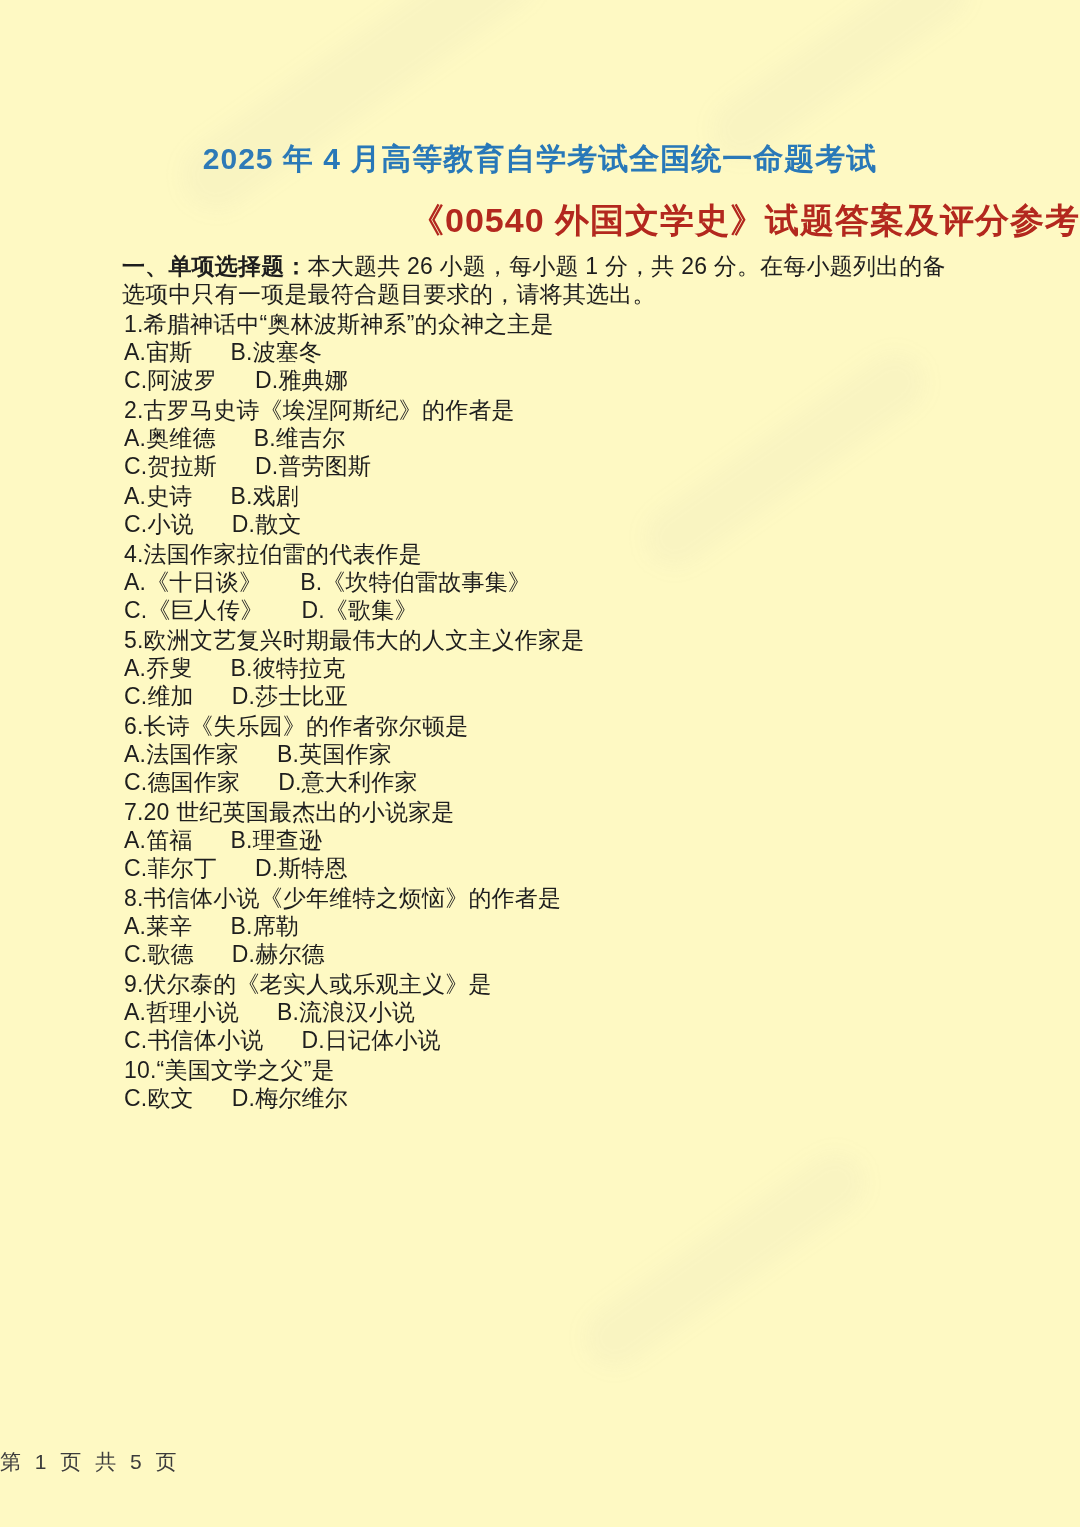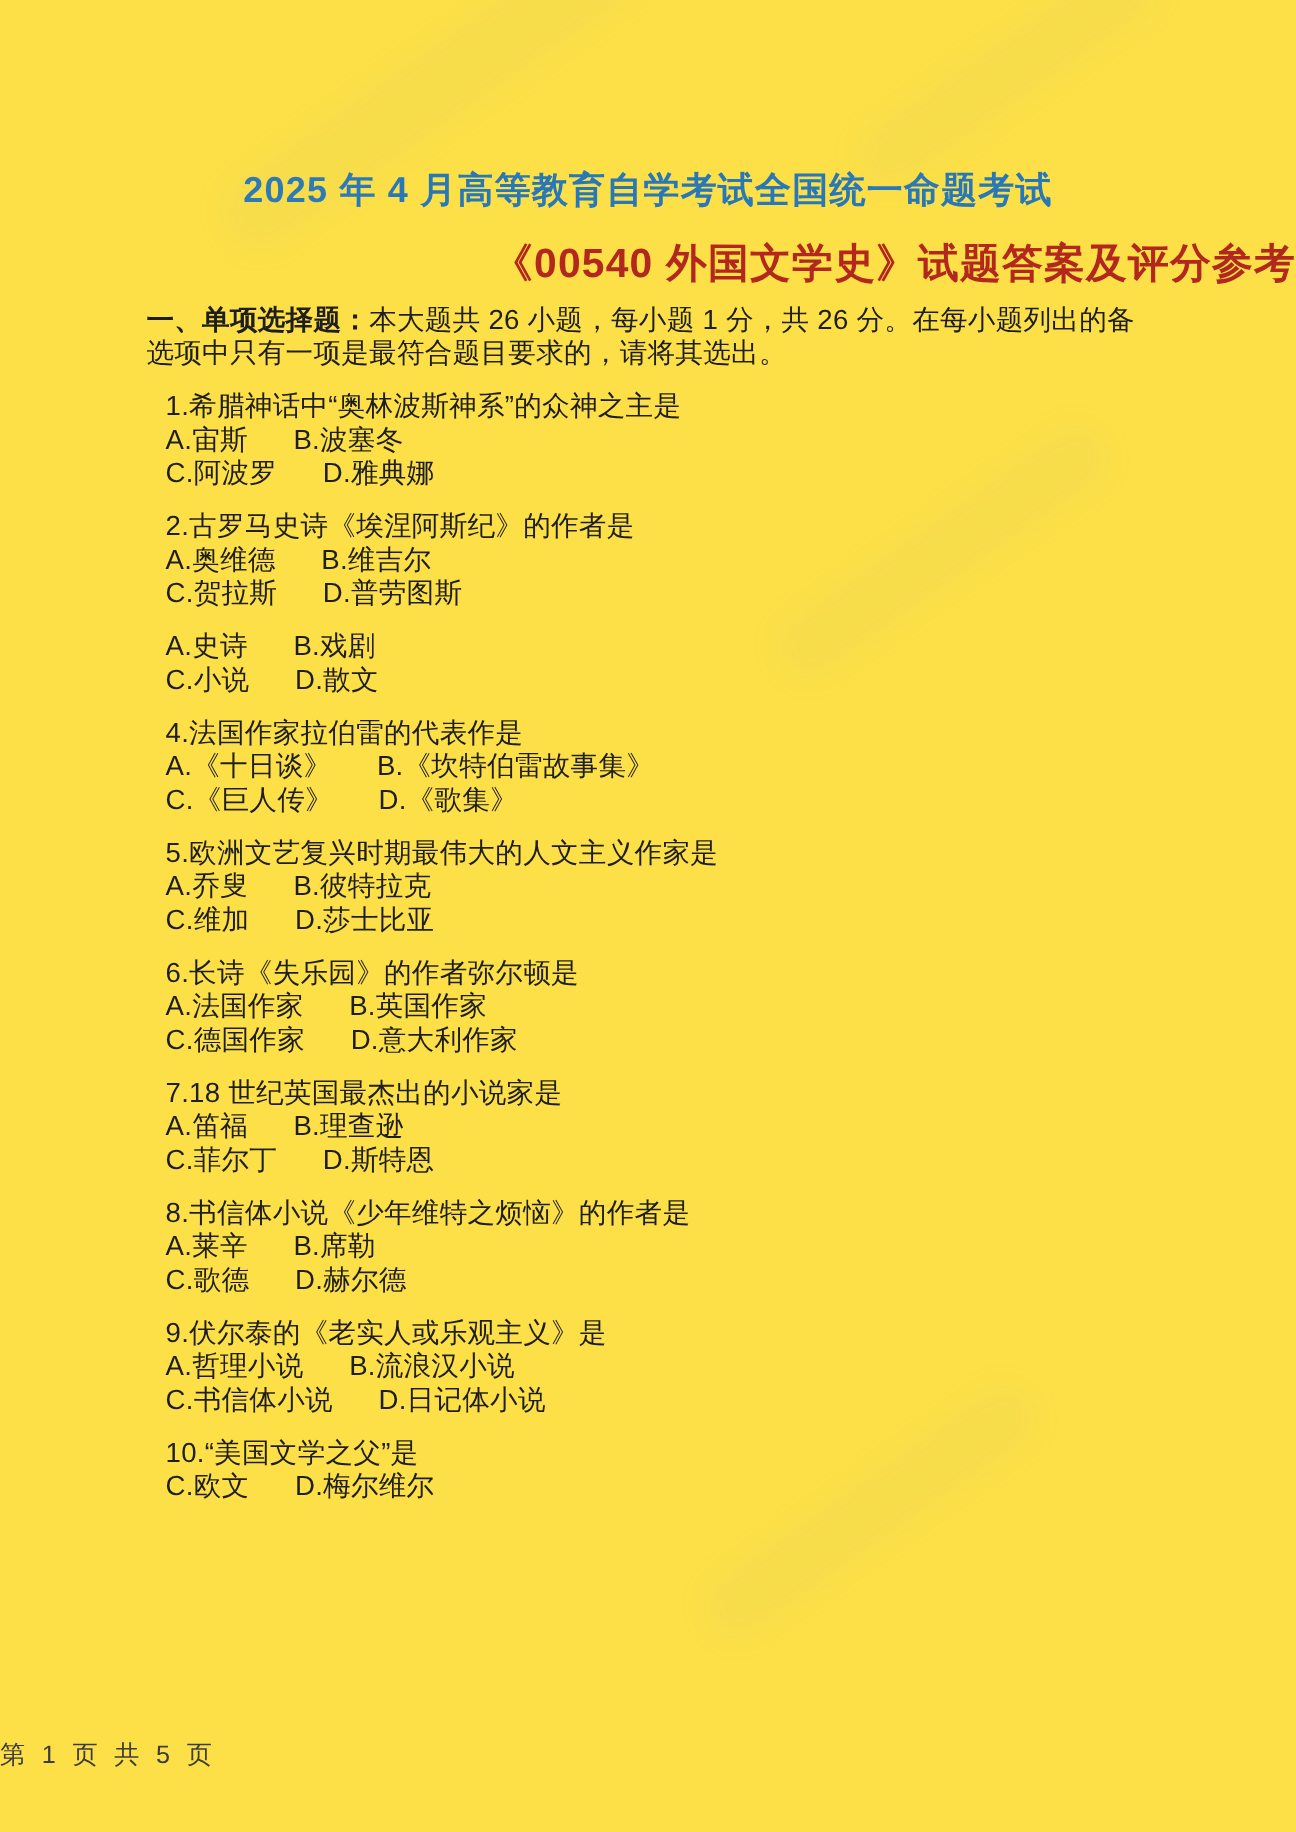--- a/index.html
+++ b/index.html
@@ -5,21 +5,21 @@
   html, body {
     margin: 0;
     padding: 0;
     background: #ffffff;
   }
   .page {
     position: relative;
     width: 1080px;
     height: 1527px;
     margin: 0 auto;
-    background: #fde047;
+    background: #fef9c3;
     overflow: hidden;
     font-family: "Liberation Sans", sans-serif;
     color: #1e1e1e;
   }
   
   .wm {
     position: absolute;
     background: rgba(160,160,160,0.05);
     border-radius: 40px;
     transform: rotate(-35deg);
@@ -55,21 +55,21 @@
     left: 122px;
     width: 838px;
     top: 252px;
     font-size: 23px;
     line-height: 28px;
     letter-spacing: 0.2px;
     color: #1e1e1e;
   }
   .section-para { margin: 0; }
   .section-label { font-weight: 700; }
-  .question { margin: 16px; }
+  .question { margin: 2px; }
   .q-line { white-space: nowrap; }
   .opt-line {
     display: flex;
     gap: 38px;
     white-space: nowrap;
   }
   .page-footer {
     position: absolute;
     left: 0;
     right: 0;
@@ -175,21 +175,21 @@
     <span>B.英国作家</span>
   </div>
 
   <div class="opt-line">
     <span>C.德国作家</span>
     <span>D.意大利作家</span>
   </div>
 </div>
 
   <div class="question">
-    <div class="q-line"><span>7.</span><span>18 世纪英国最杰出的小说家是</span></div>
+    <div class="q-line"><span>7.</span><span>20 世纪英国最杰出的小说家是</span></div>
 
   <div class="opt-line">
     <span>A.笛福</span>
     <span>B.理查逊</span>
   </div>
 
   <div class="opt-line">
     <span>C.菲尔丁</span>
     <span>D.斯特恩</span>
   </div>

